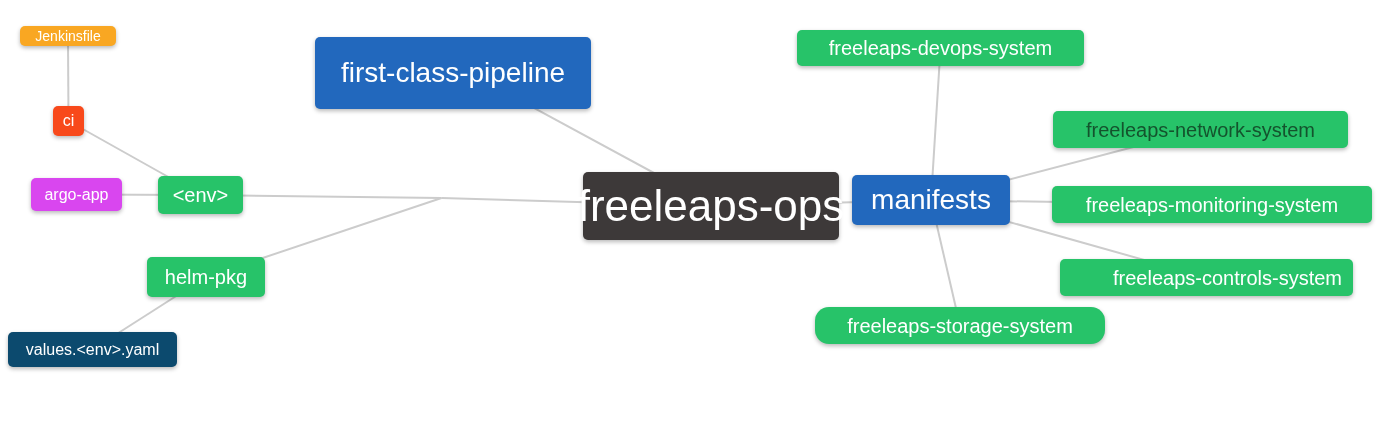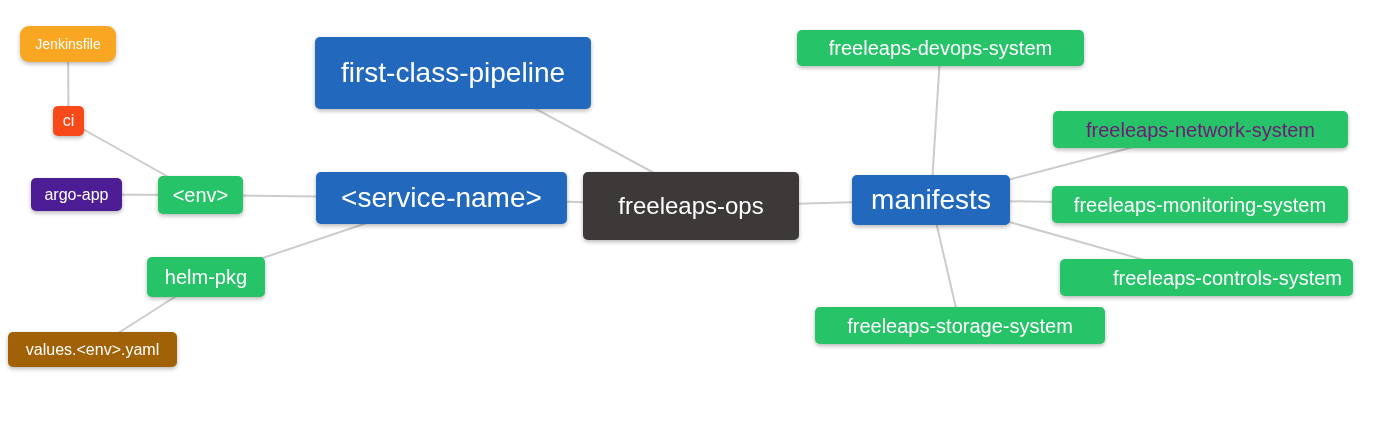--- a/index.html
+++ b/index.html
@@ -58,29 +58,28 @@
       <line x1="453" y1="64" x2="715" y2="206" stroke="#CCCCCC" stroke-width="2"></line>
       <line x1="441.5" y1="198" x2="715" y2="206" stroke="#CCCCCC" stroke-width="2"></line>
       <line x1="715" y1="206" x2="931" y2="200" stroke="#CCCCCC" stroke-width="2"></line>
       <line x1="931" y1="200" x2="940.5" y2="48" stroke="#CCCCCC" stroke-width="2"></line>
       <line x1="931" y1="200" x2="1200.5" y2="129.5" stroke="#CCCCCC" stroke-width="2"></line>
       <line x1="931" y1="200" x2="1212" y2="204.5" stroke="#CCCCCC" stroke-width="2"></line>
       <line x1="931" y1="200" x2="1206.5" y2="277.5" stroke="#CCCCCC" stroke-width="2"></line>
       <line x1="931" y1="200" x2="960" y2="325.5" stroke="#CCCCCC" stroke-width="2"></line>
     </svg>
   <div class="node-layer">
-      <div class="node" style="left: 583px; top: 172px; width: 216px; height: 68px; font-size: 24px; background: rgb(61, 57, 57); color: rgb(255, 255, 255);">freeleaps-ops</div>
+      <div class="node" style="left: 583px; top: 172px; width: 256px; height: 68px; font-size: 44px; background: rgb(61, 57, 57); color: rgb(255, 255, 255);">freeleaps-ops</div>
       <div class="node" style="left: 315px; top: 37px; width: 276px; height: 72px; font-size: 28px; background: rgb(34, 104, 189); color: rgb(255, 255, 255);">first-class-pipeline</div>
-      <div class="node" style="left: 316px; top: 172px; width: 251px; height: 52px; font-size: 28px; background: rgb(34, 104, 189); color: rgb(255, 255, 255);">&lt;service-name&gt;</div>
       <div class="node" style="left: 852px; top: 175px; width: 158px; height: 50px; font-size: 28px; background: rgb(34, 104, 189); color: rgb(255, 255, 255);">manifests</div>
       <div class="node" style="left: 158px; top: 176px; width: 85px; height: 38px; font-size: 20px; background: rgb(39, 195, 105); color: rgb(255, 255, 255);">&lt;env&gt;</div>
       <div class="node" style="left: 147px; top: 257px; width: 118px; height: 40px; font-size: 20px; background: rgb(39, 195, 105); color: rgb(255, 255, 255);">helm-pkg</div>
       <div class="node" style="left: 53px; top: 106px; width: 31px; height: 30px; font-size: 16px; background: rgb(248, 73, 27); color: rgb(255, 255, 255);">ci</div>
-      <div class="node" style="left: 31px; top: 178px; width: 91px; height: 33px; font-size: 16px; background: #4c1d95; color: rgb(255, 255, 255);">argo-app</div>
-      <div class="node" style="left: 8px; top: 332px; width: 169px; height: 35px; font-size: 16px; background: #a16207; color: rgb(255, 255, 255);">values.&lt;env&gt;.yaml</div>
-      <div class="node" style="left: 20px; top: 26px; width: 96px; height: 36px; font-size: 14px; background: rgb(249, 167, 34); color: rgb(255, 255, 255); border-radius: 9px;">Jenkinsfile</div>
+      <div class="node" style="left: 31px; top: 178px; width: 91px; height: 33px; font-size: 16px; background: #d946ef; color: rgb(255, 255, 255);">argo-app</div>
+      <div class="node" style="left: 8px; top: 332px; width: 169px; height: 35px; font-size: 16px; background: #0c4a6e; color: rgb(255, 255, 255);">values.&lt;env&gt;.yaml</div>
+      <div class="node" style="left: 20px; top: 26px; width: 96px; height: 20px; font-size: 14px; background: rgb(249, 167, 34); color: rgb(255, 255, 255);">Jenkinsfile</div>
       <div class="node" style="left: 797px; top: 30px; width: 287px; height: 36px; font-size: 20px; background: rgb(39, 195, 105); color: rgb(255, 255, 255);">freeleaps-devops-system</div>
-      <div class="node" style="left: 1053px; top: 111px; width: 295px; height: 37px; font-size: 20px; background: rgb(39, 195, 105); color: #701a75;">freeleaps-network-system</div>
-      <div class="node" style="left: 1052px; top: 186px; width: 296px; height: 37px; font-size: 20px; background: rgb(39, 195, 105); color: rgb(255, 255, 255);">freeleaps-monitoring-system</div>
+      <div class="node" style="left: 1053px; top: 111px; width: 295px; height: 37px; font-size: 20px; background: rgb(39, 195, 105); color: #14532d;">freeleaps-network-system</div>
+      <div class="node" style="left: 1052px; top: 186px; width: 320px; height: 37px; font-size: 20px; background: rgb(39, 195, 105); color: rgb(255, 255, 255);">freeleaps-monitoring-system</div>
       <div class="node" style="left: 1060px; top: 259px; width: 293px; height: 37px; font-size: 20px; background: rgb(39, 195, 105); color: rgb(255, 255, 255); padding-left: 42px;">freeleaps-controls-system</div>
-      <div class="node" style="left: 815px; top: 307px; width: 290px; height: 37px; font-size: 20px; background: rgb(39, 195, 105); color: rgb(255, 255, 255);">freeleaps-storage-system</div>
+      <div class="node" style="left: 815px; top: 307px; width: 290px; height: 37px; font-size: 20px; background: rgb(39, 195, 105); color: rgb(255, 255, 255); border-radius: 14px;">freeleaps-storage-system</div>
     </div>
 </div>
 
 </body></html>

